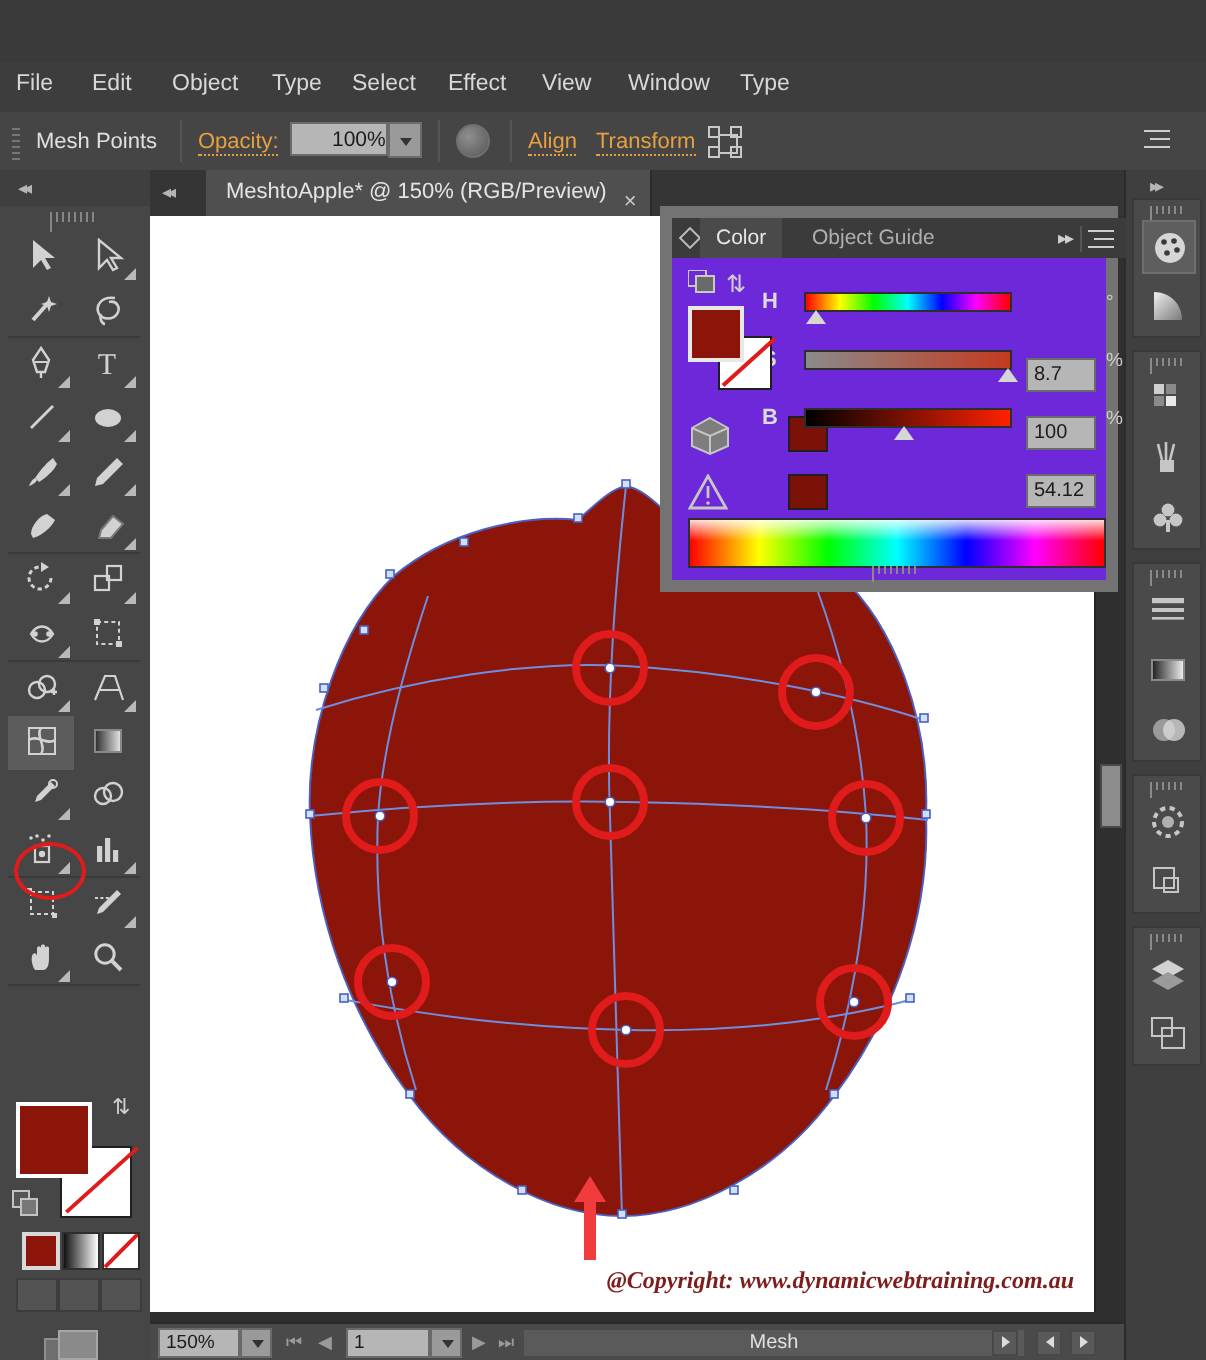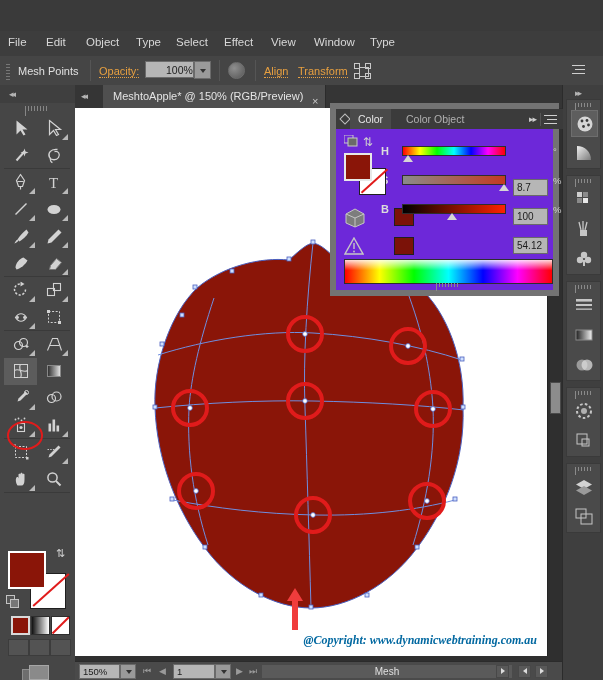--- a/index.html
+++ b/index.html
@@ -123,21 +123,21 @@
           font-size:11px;color:#e4e4e4;line-height:23px;white-space:nowrap;}
   .doctab-close{position:absolute;right:7px;top:5px;font-size:11px;color:#c9c9c9;}
   .canvas{position:absolute;left:0;top:23px;width:472px;height:548px;background:#ffffff;
           overflow:hidden;}
   .vscroll{position:absolute;left:472px;top:23px;width:15px;height:548px;background:#2f2f2f;
            border-left:1px solid #252525;}
   .vthumb{position:absolute;left:2px;top:274px;width:11px;height:32px;background:#8c8c8c;
           border:1px solid #4a4a4a;box-sizing:border-box;}
   .hscroll{position:absolute;left:0;top:571px;width:487px;height:15px;background:#2f2f2f;}
   .copyright{position:absolute;right:10px;bottom:8px;font-family:"Liberation Serif",serif;
-             font-style:italic;font-weight:bold;font-size:12px;color:#0369a1;}
+             font-style:italic;font-weight:bold;font-size:12px;color:#7f1d1d;}
   .red-arrow{position:absolute;left:287px;top:588px;width:16px;height:42px;z-index:5;}
 
   
   .statusbar{position:absolute;left:75px;top:661px;width:487px;height:19px;background:#4a4a4a;
              border-top:1px solid #2b2b2b;}
   .st-field{position:absolute;top:2px;height:15px;background:#b6b6b6;border:1px solid #6a6a6a;
             box-sizing:border-box;color:#1c1c1c;font-size:9.5px;line-height:13px;padding-left:3px;}
   .st-drop{position:absolute;top:2px;width:16px;height:15px;background:#9a9a9a;
            border:1px solid #6a6a6a;box-sizing:border-box;}
   .st-drop .caret{position:absolute;left:5px;top:5px;border-top-color:#333;}
@@ -729,21 +729,21 @@
               <rect x="2" y="2" width="10" height="9" fill="none" stroke="#c6c6c6"></rect>
               <rect x="7" y="7" width="11" height="10" fill="none" stroke="#c6c6c6"></rect>
             </svg></div>
         </div></div>
   </div>
 
   <div class="colorpanel">
     <div class="cp-tabs">
       <span class="cp-diamond"></span>
       <div class="cp-tab act" style="left:14px">Color</div>
-      <div class="cp-tab ina" style="left:62px">Color Object</div>
+      <div class="cp-tab ina" style="left:62px">Object Guide</div>
       <span class="cp-dd">▸▸</span>
       <div class="vdiv" style="right:22px;top:4px;height:13px;"></div>
       <div class="cp-menu">
           <i></i>
           <i></i>
           <i></i>
         </div>
     </div>
 
     <div class="cp-swapico">

